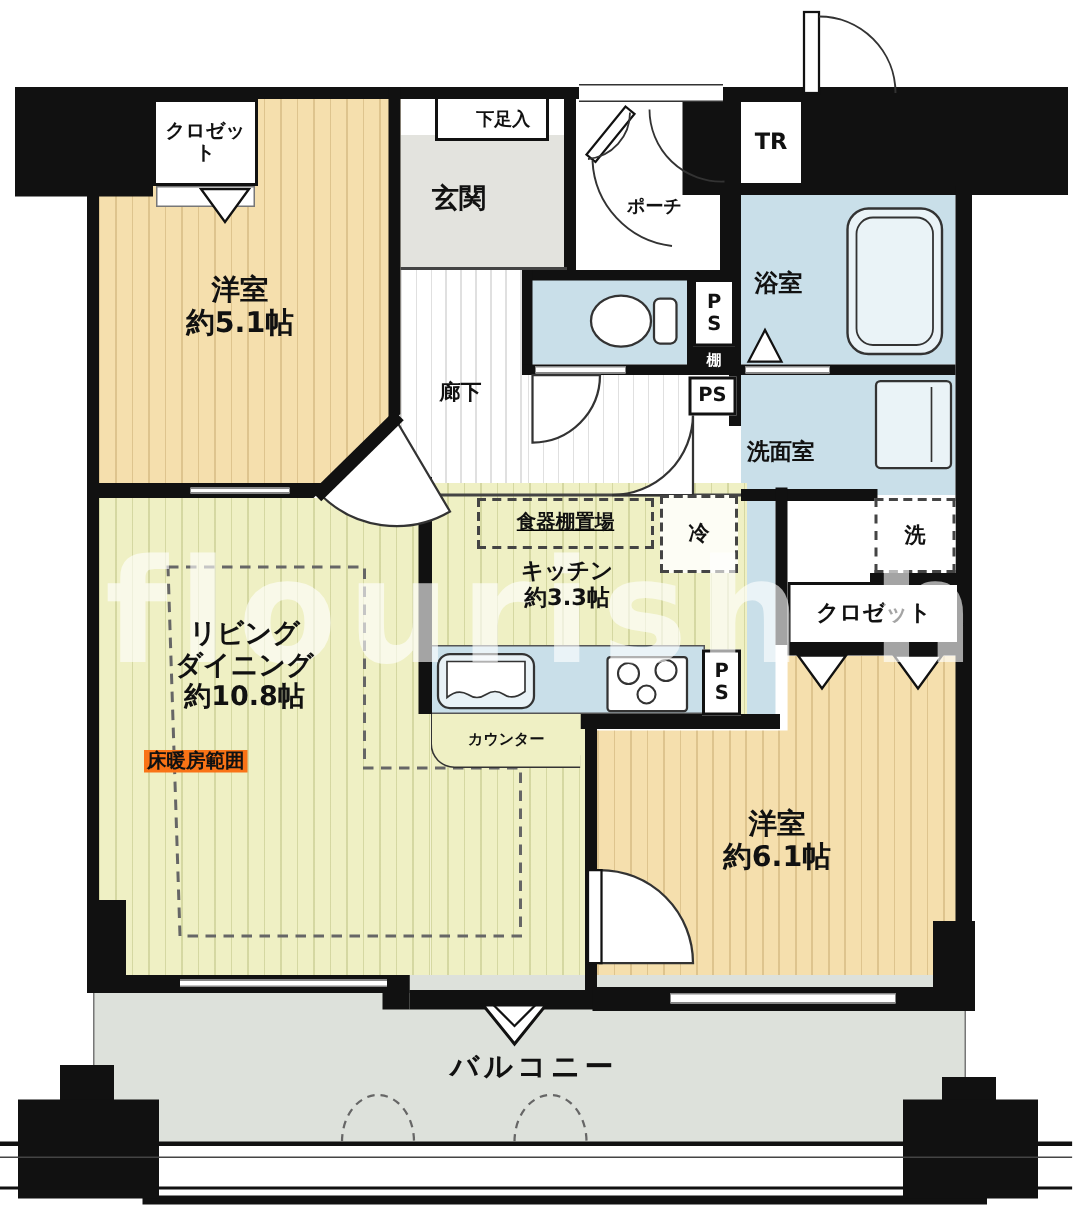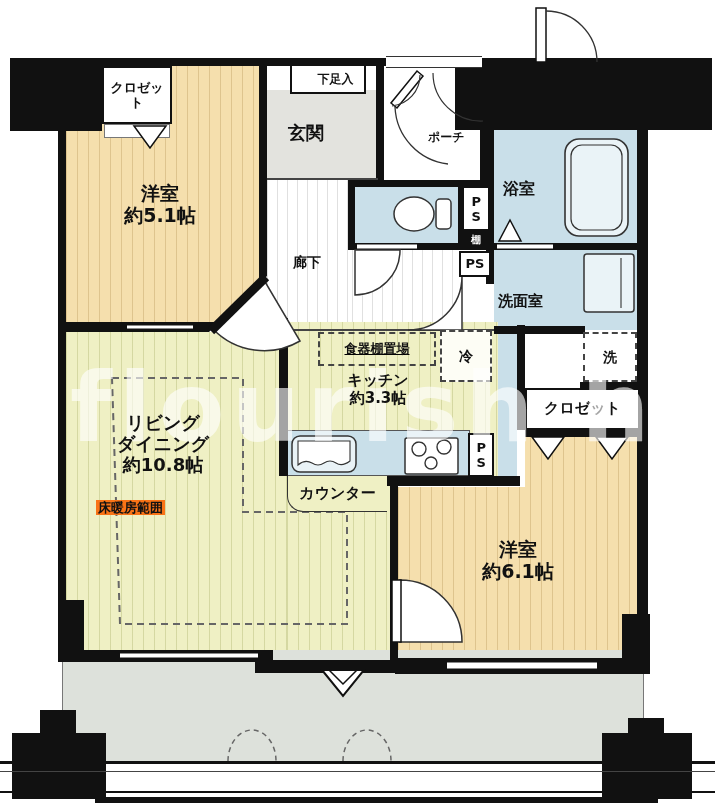--- a/index.html
+++ b/index.html
@@ -152,20 +152,23 @@
 
   <div class="abs box" style="left:102px;top:66px;width:70px;height:58px;">
     <span class="lbl" style="font-size:13px;white-space:normal;width:56px;">クロゼット</span>
   </div>
   <div class="abs" style="left:104px;top:124px;width:66px;height:14px;background:#fff;border:1px solid #777;z-index:24;"></div>
 
   <div class="abs box" style="left:290px;top:64px;width:76px;height:30px;padding-left:15px;">
     <span class="lbl" style="font-size:12px;">下足入</span>
   </div>
 
+  <div class="abs box" style="left:492px;top:66px;width:44px;height:58px;">
+    <span class="lbl" style="font-size:15px;font-weight:600;">TR</span>
+  </div>
 
   <div class="abs box" style="left:462px;top:186px;width:28px;height:45px;">
     <span class="lbl vtext" style="font-size:13px;">PS</span>
   </div>
   <div class="abs" style="left:462px;top:231px;width:28px;height:18px;background:#111;z-index:30;display:flex;align-items:center;justify-content:center;">
     <span style="color:#fff;font-size:10px;font-weight:700;z-index:61;">棚</span>
   </div>
   <div class="abs box" style="left:459px;top:251px;width:32px;height:26px;">
     <span class="lbl" style="font-size:13px;">PS</span>
   </div>
@@ -181,30 +184,30 @@
   </div>
   <div class="abs dashedbox" style="left:583px;top:332px;width:54px;height:50px;background:#fff;">
     <span class="lbl" style="font-size:14px;background:#fff;z-index:61;">洗</span>
   </div>
 
   <div class="abs box" style="left:525px;top:388px;width:115px;height:42px;">
     <span class="lbl" style="font-size:15px;">クロゼット</span>
   </div>
 
   <div class="abs" style="left:287px;top:476px;width:100px;height:36px;background:#EFF0C4;border-left:1.5px solid #333;border-bottom:1.5px solid #333;border-radius:0 0 0 16px;z-index:28;display:flex;align-items:center;justify-content:center;">
-    <span class="lbl" style="font-size:15px;">カウンター</span>
+    <span class="lbl" style="font-size:10px;">カウンター</span>
   </div>
 
   <div class="abs lbl" style="left:85px;top:182px;width:150px;font-size:19px;">
     <div>洋室</div>
     <div>約5.1帖</div>
   </div>
 
   <div class="abs lbl" style="left:288px;top:122px;font-size:18px;">玄関</div>
-  <div class="abs lbl" style="left:418px;top:130px;font-size:12px;font-weight:600;margin-left:10px;">ポーチ</div>
+  <div class="abs lbl" style="left:418px;top:130px;font-size:12px;font-weight:600;">ポーチ</div>
   <div class="abs lbl" style="left:293px;top:254px;font-size:14px;">廊下</div>
   <div class="abs lbl" style="left:503px;top:180px;font-size:16px;">浴室</div>
   <div class="abs lbl" style="left:498px;top:293px;font-size:15px;">洗面室</div>
 
   <div class="abs lbl" style="left:88px;top:412px;width:150px;font-size:18px;text-align:center;">
     <div>リビング</div>
     <div>ダイニング</div>
     <div>約10.8帖</div>
   </div>
 
@@ -213,16 +216,17 @@
     <div>約3.3帖</div>
   </div>
 
   <div class="abs lbl" style="left:96px;top:500px;font-size:13px;font-weight:600;background:#f97316;padding:0 2px;">床暖房範囲</div>
 
   <div class="abs lbl" style="left:443px;top:538px;width:150px;font-size:19px;">
     <div>洋室</div>
     <div>約6.1帖</div>
   </div>
 
+  <div class="abs lbl" style="left:300px;top:700px;font-size:19px;letter-spacing:3px;">バルコニー</div>
 
   <div class="abs" id="watermark" style="left:70px;top:352px;">flourish hous</div>
 
 </div>
 
 </body></html>

